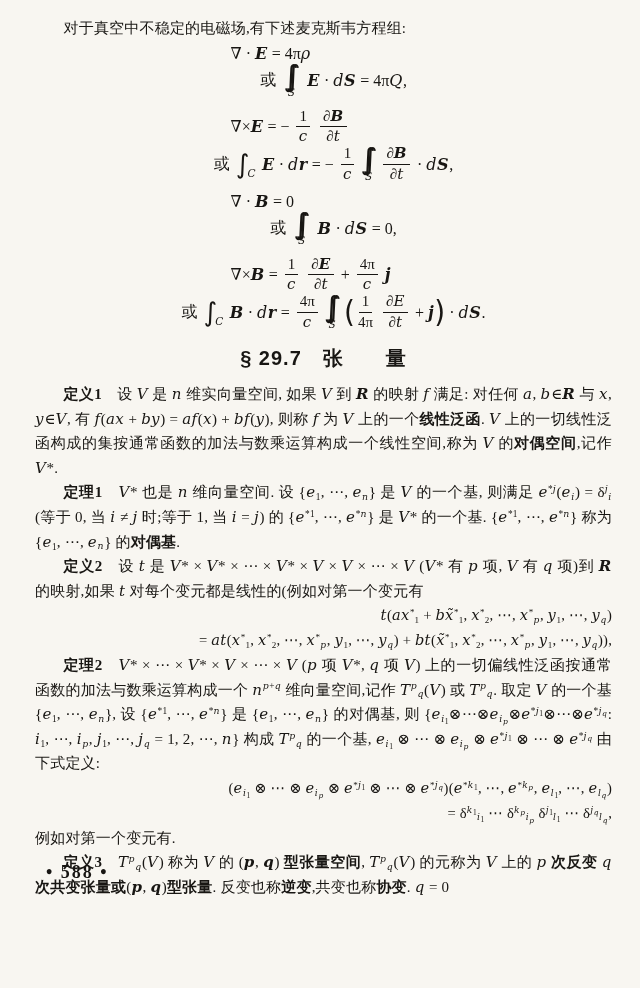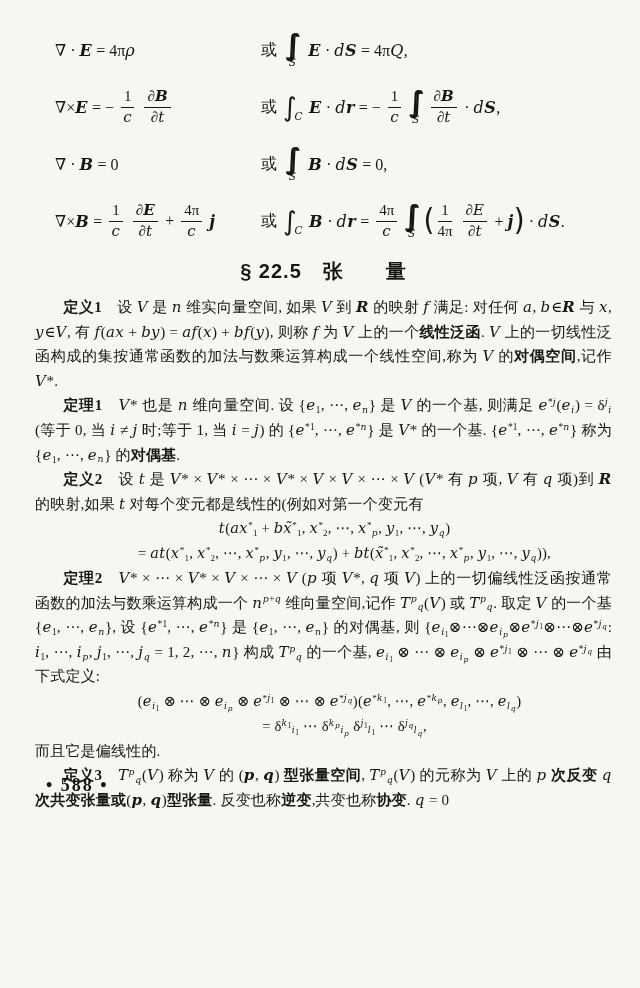--- a/index.html
+++ b/index.html
@@ -25,56 +25,57 @@
   .h1{
     text-align:center;font-weight:bold;font-size:20px;margin:14px 0 10px;
     font-family:"Liberation Sans","DejaVu Sans",sans-serif;letter-spacing:1px;
   }
   .h2{
     font-weight:bold;font-size:18px;margin:10px 0 8px;
     font-family:"Liberation Sans","DejaVu Sans",sans-serif;
   }
   
   .eq{
-    display:flex;margin:11px 0 9px 20px;
-    font-size:16px;min-height:46px;
+    display:flex;align-items:center;margin:3px 0 9px 20px;
+    font-size:16px;min-height:46px;flex-direction:column;
   }
   .eq .lhs{display:inline-flex;align-items:center;min-width:206px;}
   .eq .rhs{display:inline-flex;align-items:center;}
   .eq .mt{white-space:pre;}
   .frac{
     display:inline-flex;flex-direction:column;align-items:center;
     vertical-align:middle;margin:0 3px;line-height:1.15;font-size:.94em;
   }
   .frac .num{border-bottom:1.3px solid #181613;padding:0 3px 1px;}
   .frac .den{padding-top:1px;}
   .iint{display:inline-flex;flex-direction:column;align-items:center;margin:0 3px;}
   .iint .iglyph{font-size:29px;line-height:.95;font-family:"DejaVu Sans",sans-serif;}
   .iint .iglyph.dbl{letter-spacing:-.45em;padding-right:.45em;}
   .iint .isub{font-size:10.5px;line-height:1;margin-top:-3px;}
   .isingle{display:inline-flex;align-items:flex-end;margin:0 2px;}
   .isingle .iglyph{font-size:26px;line-height:1;font-family:"DejaVu Sans",sans-serif;}
   .isingle .isub-side{font-size:10.5px;margin-left:-2px;transform:translateY(2px);}
   .bigp{font-size:28px;line-height:.9;font-weight:400;font-family:"DejaVu Sans",sans-serif;transform:scaleY(1.05);}
   
-  p.disp{text-align:center;font-size:14.6px;line-height:1.7;}
+  p.disp{text-align:right;font-size:14.6px;line-height:1.7;}
   .disp-a{padding-left:22px;}
   .disp-b{padding-left:42px;}
   .disp-c{padding-left:12px;}
   
   .pagenum{
     position:absolute;left:46px;bottom:16px;font-weight:bold;
     font-size:18px;letter-spacing:2px;
   }
 </style>
 </head>
 <body style="background: rgb(248, 246, 241); color: rgb(24, 22, 19);">
 
 <div class="page">
   <div>
+      <p class="body indent"><span>对于真空中不稳定的电磁场,有下述麦克斯韦方程组:</span></p>
       <div class="eq">
         <span class="lhs">
           <span class="mt"><span>∇ · </span><span class="b i">E</span><span> = 4π</span><span class="i">ρ</span></span>
         </span>
         <span class="rhs">
           <span class="mt"><span>或 </span></span>
           <span class="iint">
             <span class="iglyph dbl">∫∫</span>
             <span class="isub"><span class="i">S</span></span>
           </span>
@@ -171,26 +172,26 @@
           <span class="mt"><span> </span></span>
           <span class="frac">
             <span class="num"><span>∂</span><span class="i">E</span></span>
             <span class="den"><span>∂</span><span class="i">t</span></span>
           </span>
           <span class="mt"><span> + </span><span class="b i">j</span></span>
           <span class="bigp">)</span>
           <span class="mt"><span> · </span><span class="i">d</span><span class="b i">S</span><span>.</span></span>
         </span>
       </div>
-      <div class="h1"><span>§ 22.5　张　　量</span></div>
+      <div class="h1"><span>§ 29.7　张　　量</span></div>
       <p class="body indent"><span class="b">定义1</span><span>　设 </span><span class="i">V</span><span> 是 </span><span class="i">n</span><span> 维实向量空间, 如果 </span><span class="i">V</span><span> 到 </span><span class="b i">R</span><span> 的映射 </span><span class="i">f</span><span> 满足: 对任何 </span><span class="i">a</span><span>, </span><span class="i">b</span><span>∈</span><span class="b i">R</span><span> 与 </span><span class="i">x</span><span>, </span><span class="i">y</span><span>∈</span><span class="i">V</span><span>, 有 </span><span class="i">f</span><span>(</span><span class="i">ax</span><span> + </span><span class="i">by</span><span>) = </span><span class="i">af</span><span>(</span><span class="i">x</span><span>) + </span><span class="i">bf</span><span>(</span><span class="i">y</span><span>), 则称 </span><span class="i">f</span><span> 为 </span><span class="i">V</span><span> 上的一个</span><span class="b">线性泛函</span><span>. </span><span class="i">V</span><span> 上的一切线性泛函构成的集按通常函数的加法与数乘运算构成一个线性空间,称为 </span><span class="i">V</span><span> 的</span><span class="b">对偶空间</span><span>,记作 </span><span class="i">V</span><span>*.</span></p>
       <p class="body indent"><span class="b">定理1</span><span>　</span><span class="i">V</span><span>* 也是 </span><span class="i">n</span><span> 维向量空间. 设 {</span><span class="i">e</span><sub><span>1</span></sub><span>, ⋯, </span><span class="i">e</span><sub><span class="i">n</span></sub><span>} 是 </span><span class="i">V</span><span> 的一个基, 则满足 </span><span class="i">e</span><sup><span>*</span><span class="i">j</span></sup><span>(</span><span class="i">e</span><sub><span class="i">i</span></sub><span>) = δ</span><sup><span class="i">j</span></sup><sub><span class="i">i</span></sub><span> (等于 0, 当 </span><span class="i">i</span><span> ≠ </span><span class="i">j</span><span> 时;等于 1, 当 </span><span class="i">i</span><span> = </span><span class="i">j</span><span>) 的 {</span><span class="i">e</span><sup><span>*1</span></sup><span>, ⋯, </span><span class="i">e</span><sup><span>*</span><span class="i">n</span></sup><span>} 是 </span><span class="i">V</span><span>* 的一个基. {</span><span class="i">e</span><sup><span>*1</span></sup><span>, ⋯, </span><span class="i">e</span><sup><span>*</span><span class="i">n</span></sup><span>} 称为 {</span><span class="i">e</span><sub><span>1</span></sub><span>, ⋯, </span><span class="i">e</span><sub><span class="i">n</span></sub><span>} 的</span><span class="b">对偶基</span><span>.</span></p>
       <p class="body indent"><span class="b">定义2</span><span>　设 </span><span class="i">t</span><span> 是 </span><span class="i">V</span><span>* × </span><span class="i">V</span><span>* × ⋯ × </span><span class="i">V</span><span>* × </span><span class="i">V</span><span> × </span><span class="i">V</span><span> × ⋯ × </span><span class="i">V</span><span> (</span><span class="i">V</span><span>* 有 </span><span class="i">p</span><span> 项, </span><span class="i">V</span><span> 有 </span><span class="i">q</span><span> 项)到 </span><span class="b i">R</span><span> 的映射,如果 </span><span class="i">t</span><span> 对每个变元都是线性的(例如对第一个变元有</span></p>
       <p class="body disp disp-a"><span class="i">t</span><span>(</span><span class="i">ax</span><sup><span>*</span></sup><sub><span>1</span></sub><span> + </span><span class="i">bx̃</span><sup><span>*</span></sup><sub><span>1</span></sub><span>, </span><span class="i">x</span><sup><span>*</span></sup><sub><span>2</span></sub><span>, ⋯, </span><span class="i">x</span><sup><span>*</span></sup><sub><span class="i">p</span></sub><span>, </span><span class="i">y</span><sub><span>1</span></sub><span>, ⋯, </span><span class="i">y</span><sub><span class="i">q</span></sub><span>)</span></p>
       <p class="body disp disp-b"><span>= </span><span class="i">at</span><span>(</span><span class="i">x</span><sup><span>*</span></sup><sub><span>1</span></sub><span>, </span><span class="i">x</span><sup><span>*</span></sup><sub><span>2</span></sub><span>, ⋯, </span><span class="i">x</span><sup><span>*</span></sup><sub><span class="i">p</span></sub><span>, </span><span class="i">y</span><sub><span>1</span></sub><span>, ⋯, </span><span class="i">y</span><sub><span class="i">q</span></sub><span>) + </span><span class="i">bt</span><span>(</span><span class="i">x̃</span><sup><span>*</span></sup><sub><span>1</span></sub><span>, </span><span class="i">x</span><sup><span>*</span></sup><sub><span>2</span></sub><span>, ⋯, </span><span class="i">x</span><sup><span>*</span></sup><sub><span class="i">p</span></sub><span>, </span><span class="i">y</span><sub><span>1</span></sub><span>, ⋯, </span><span class="i">y</span><sub><span class="i">q</span></sub><span>)),</span></p>
       <p class="body indent"><span class="b">定理2</span><span>　</span><span class="i">V</span><span>* × ⋯ × </span><span class="i">V</span><span>* × </span><span class="i">V</span><span> × ⋯ × </span><span class="i">V</span><span> (</span><span class="i">p</span><span> 项 </span><span class="i">V</span><span>*, </span><span class="i">q</span><span> 项 </span><span class="i">V</span><span>) 上的一切偏线性泛函按通常函数的加法与数乘运算构成一个 </span><span class="i">n</span><sup><span class="i">p</span><span>+</span><span class="i">q</span></sup><span> 维向量空间,记作 </span><span class="i">T</span><sup><span class="i">p</span></sup><sub><span class="i">q</span></sub><span>(</span><span class="i">V</span><span>) 或 </span><span class="i">T</span><sup><span class="i">p</span></sup><sub><span class="i">q</span></sub><span>. 取定 </span><span class="i">V</span><span> 的一个基 {</span><span class="i">e</span><sub><span>1</span></sub><span>, ⋯, </span><span class="i">e</span><sub><span class="i">n</span></sub><span>}, 设 {</span><span class="i">e</span><sup><span>*1</span></sup><span>, ⋯, </span><span class="i">e</span><sup><span>*</span><span class="i">n</span></sup><span>} 是 {</span><span class="i">e</span><sub><span>1</span></sub><span>, ⋯, </span><span class="i">e</span><sub><span class="i">n</span></sub><span>} 的对偶基, 则 {</span><span class="i">e</span><sub><span class="i">i</span><sub><span>1</span></sub></sub><span>⊗⋯⊗</span><span class="i">e</span><sub><span class="i">i</span><sub><span class="i">p</span></sub></sub><span>⊗</span><span class="i">e</span><sup><span>*</span><span class="i">j</span><sub><span>1</span></sub></sup><span>⊗⋯⊗</span><span class="i">e</span><sup><span>*</span><span class="i">j</span><sub><span class="i">q</span></sub></sup><span>: </span><span class="i">i</span><sub><span>1</span></sub><span>, ⋯, </span><span class="i">i</span><sub><span class="i">p</span></sub><span>, </span><span class="i">j</span><sub><span>1</span></sub><span>, ⋯, </span><span class="i">j</span><sub><span class="i">q</span></sub><span> = 1, 2, ⋯, </span><span class="i">n</span><span>} 构成 </span><span class="i">T</span><sup><span class="i">p</span></sup><sub><span class="i">q</span></sub><span> 的一个基, </span><span class="i">e</span><sub><span class="i">i</span><sub><span>1</span></sub></sub><span> ⊗ ⋯ ⊗ </span><span class="i">e</span><sub><span class="i">i</span><sub><span class="i">p</span></sub></sub><span> ⊗ </span><span class="i">e</span><sup><span>*</span><span class="i">j</span><sub><span>1</span></sub></sup><span> ⊗ ⋯ ⊗ </span><span class="i">e</span><sup><span>*</span><span class="i">j</span><sub><span class="i">q</span></sub></sup><span> 由下式定义:</span></p>
       <p class="body disp disp-c"><span>(</span><span class="i">e</span><sub><span class="i">i</span><sub><span>1</span></sub></sub><span> ⊗ ⋯ ⊗ </span><span class="i">e</span><sub><span class="i">i</span><sub><span class="i">p</span></sub></sub><span> ⊗ </span><span class="i">e</span><sup><span>*</span><span class="i">j</span><sub><span>1</span></sub></sup><span> ⊗ ⋯ ⊗ </span><span class="i">e</span><sup><span>*</span><span class="i">j</span><sub><span class="i">q</span></sub></sup><span>)(</span><span class="i">e</span><sup><span>*</span><span class="i">k</span><sub><span>1</span></sub></sup><span>, ⋯, </span><span class="i">e</span><sup><span>*</span><span class="i">k</span><sub><span class="i">p</span></sub></sup><span>, </span><span class="i">e</span><sub><span class="i">l</span><sub><span>1</span></sub></sub><span>, ⋯, </span><span class="i">e</span><sub><span class="i">l</span><sub><span class="i">q</span></sub></sub><span>)</span></p>
       <p class="body disp disp-b"><span>= δ</span><sup><span class="i">k</span><sub><span>1</span></sub></sup><sub><span class="i">i</span><sub><span>1</span></sub></sub><span> ⋯ δ</span><sup><span class="i">k</span><sub><span class="i">p</span></sub></sup><sub><span class="i">i</span><sub><span class="i">p</span></sub></sub><span> δ</span><sup><span class="i">j</span><sub><span>1</span></sub></sup><sub><span class="i">l</span><sub><span>1</span></sub></sub><span> ⋯ δ</span><sup><span class="i">j</span><sub><span class="i">q</span></sub></sup><sub><span class="i">l</span><sub><span class="i">q</span></sub></sub><span>,</span></p>
-      <p class="body "><span>而且它是偏线性的.</span></p>
+      <p class="body "><span>例如对第一个变元有.</span></p>
       <p class="body indent"><span class="b">定义3</span><span>　</span><span class="i">T</span><sup><span class="i">p</span></sup><sub><span class="i">q</span></sub><span>(</span><span class="i">V</span><span>) 称为 </span><span class="i">V</span><span> 的 (</span><span class="b i">p</span><span>, </span><span class="b i">q</span><span>) </span><span class="b">型张量空间</span><span>, </span><span class="i">T</span><sup><span class="i">p</span></sup><sub><span class="i">q</span></sub><span>(</span><span class="i">V</span><span>) 的元称为 </span><span class="i">V</span><span> 上的 </span><span class="i">p</span><span> </span><span class="b">次反变</span><span> </span><span class="i">q</span><span> </span><span class="b">次共变张量或</span><span>(</span><span class="b i">p</span><span>, </span><span class="b i">q</span><span>)</span><span class="b">型张量</span><span>. 反变也称</span><span class="b">逆变</span><span>,共变也称</span><span class="b">协变</span><span>. </span><span class="i">q</span><span> = 0</span></p>
     </div>
   <div class="pagenum">• 588 •</div>
 </div>
 
 </body></html>

